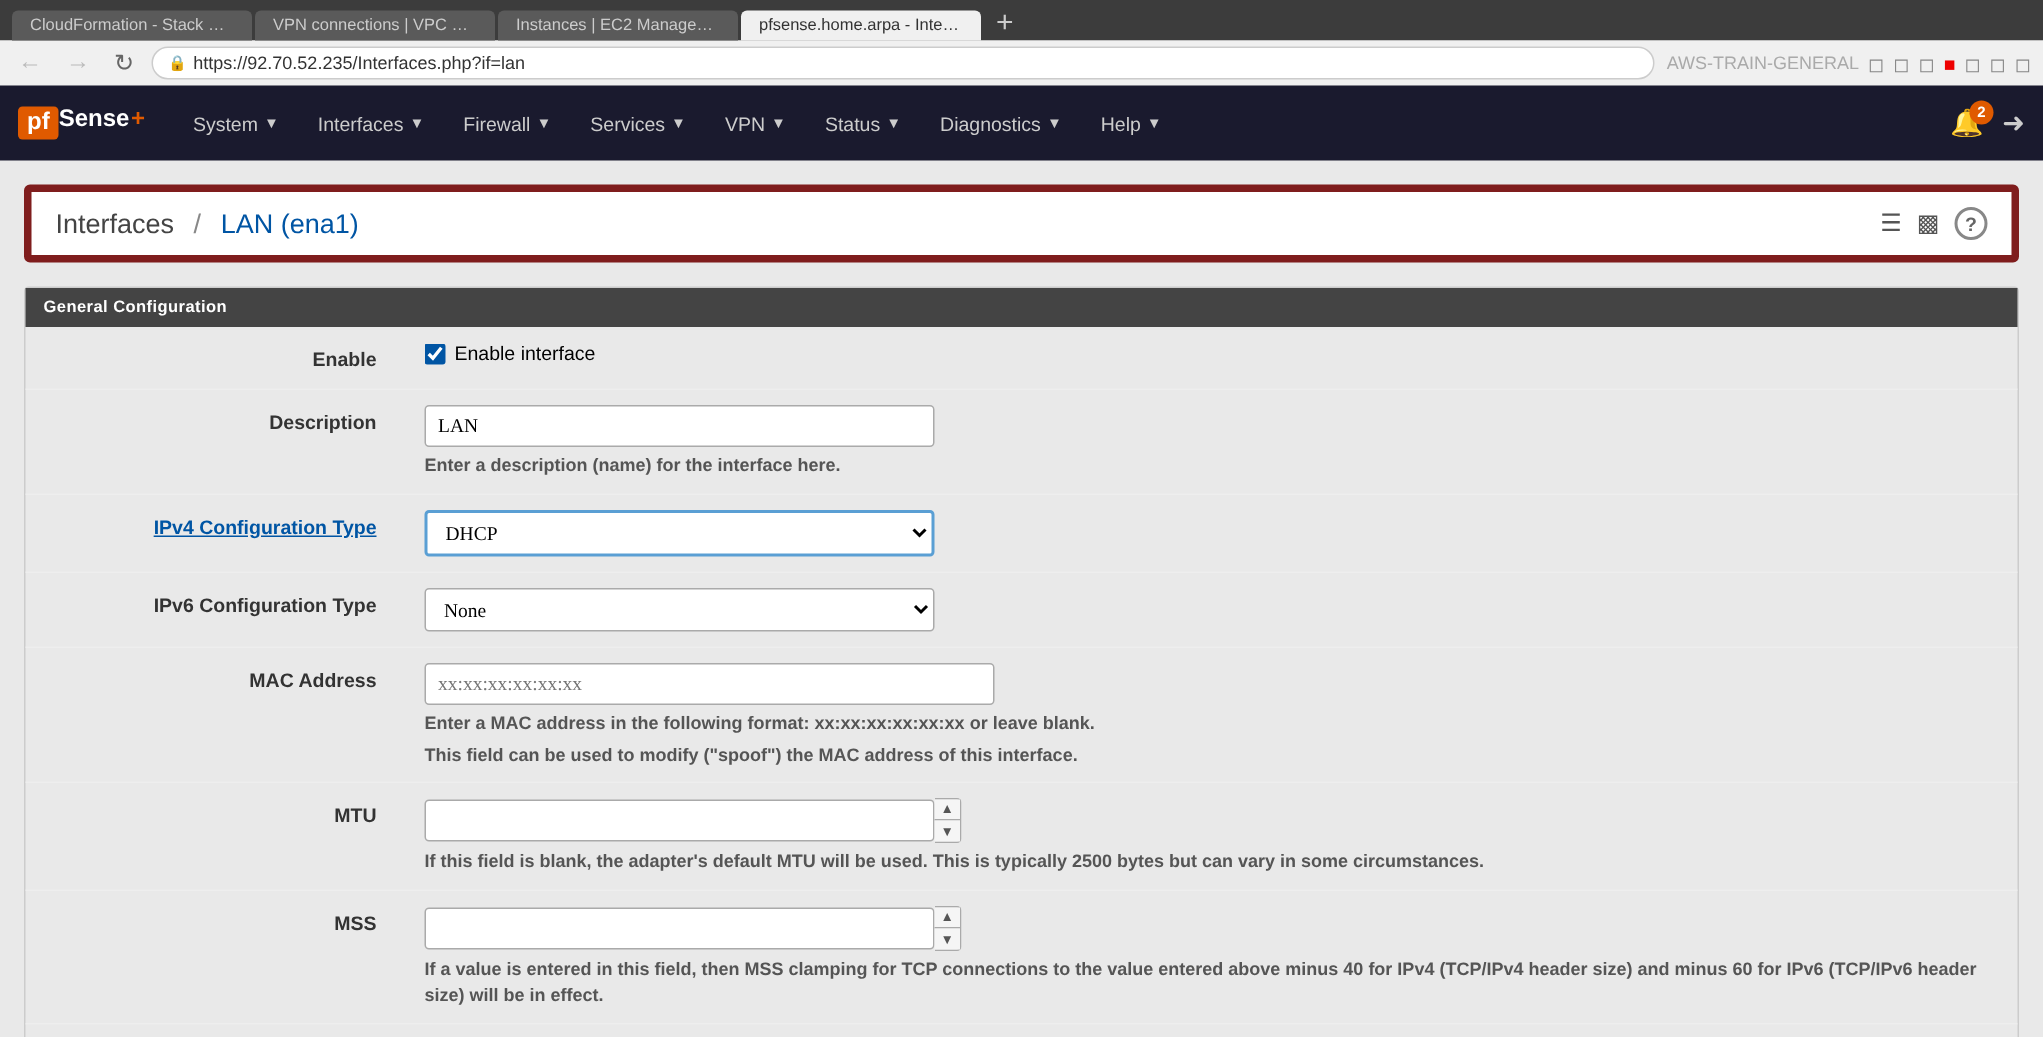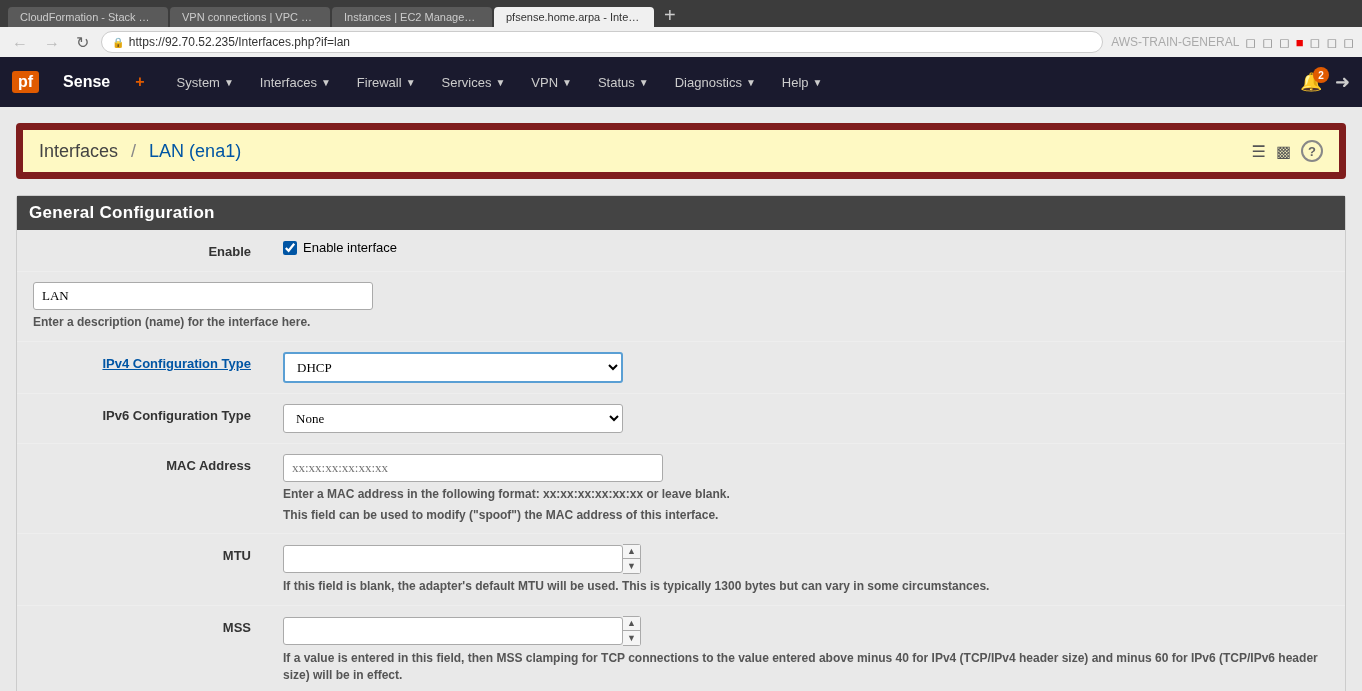--- a/index.html
+++ b/index.html
@@ -12,45 +12,45 @@
     .browser-tab.active { background: #f0f0f0; color: #333; }
     .browser-addressbar { background: #f0f0f0; display: flex; align-items: center; padding: 4px 8px; gap: 8px; margin-top: 0; }
     .browser-addressbar .nav-btn { background: none; border: none; color: #666; font-size: 16px; cursor: pointer; padding: 0 4px; }
     .browser-addressbar .nav-btn:disabled { color: #bbb; }
     .address-field { flex: 1; background: white; border: 1px solid #ccc; border-radius: 12px; padding: 3px 10px; font-size: 12px; color: #333; display: flex; align-items: center; gap: 4px; }
     .address-field .lock-icon { color: #888; font-size: 10px; }
     .browser-extensions { display: flex; align-items: center; gap: 6px; margin-left: auto; }
 
     
     .topbar { background: #1a1a2e; display: flex; align-items: center; padding: 0 12px; height: 50px; }
-    .pfsense-logo { display: flex; align-items: center; margin-right: 20px; gap: 24px; }
+    .pfsense-logo { display: flex; align-items: flex-start; margin-right: 20px; }
     .pfsense-logo .pf { background: #e05a00; color: white; font-weight: bold; font-size: 16px; padding: 2px 6px; border-radius: 3px; }
     .pfsense-logo .sense { color: white; font-size: 16px; font-weight: bold; }
     .pfsense-logo .plus { color: #e05a00; font-size: 16px; font-weight: bold; margin-left: 1px; }
     .nav-menu { display: flex; align-items: center; gap: 2px; flex: 1; }
     .nav-item { color: #ccc; padding: 8px 12px; cursor: pointer; font-size: 13px; display: flex; align-items: center; gap: 4px; border-radius: 3px; white-space: nowrap; }
     .nav-item .caret { font-size: 10px; }
     .nav-right { display: flex; align-items: center; gap: 12px; }
     .notification-bell { position: relative; color: #e05a00; font-size: 18px; cursor: pointer; }
     .notification-badge { position: absolute; top: -4px; right: -6px; background: #e05a00; color: white; border-radius: 50%; width: 16px; height: 16px; font-size: 10px; display: flex; align-items: center; justify-content: center; font-weight: bold; }
     .nav-icon-btn { color: #ccc; font-size: 16px; cursor: pointer; }
 
     
     .page-content { padding: 16px; }
-    .page-header { display: flex; align-items: center; justify-content: space-between; background: #fef9c3; border: 7px solid #7f1d1d; border-radius: 4px; padding: 10px 16px; margin-bottom: 16px; }
+    .page-header { display: flex; align-items: center; justify-content: space-between; background: #ffffff; border: 5px solid #7f1d1d; border-radius: 4px; padding: 10px 16px; margin-bottom: 16px; }
     .breadcrumb { font-size: 18px; color: #444; }
     .breadcrumb .sep { color: #888; margin: 0 8px; }
     .breadcrumb .current { color: #0055a4; font-weight: 500; }
     .page-header-icons { display: flex; align-items: center; gap: 10px; color: #555; font-size: 16px; }
     .page-header-icons span { cursor: pointer; }
     .page-header-icons .help-icon { color: #666; border: 2px solid #888; border-radius: 50%; width: 22px; height: 22px; display: flex; align-items: center; justify-content: center; font-size: 13px; font-weight: bold; }
 
     
     .config-section { border: 1px solid #ccc; border-radius: 3px; margin-bottom: 16px; }
-    .section-header { background: #444; color: white; padding: 7px 12px; font-size: 17px; font-weight: bold; letter-spacing: 0.3px; }
+    .section-header { background: #444; color: white; padding: 7px 12px; font-size: 11px; font-weight: bold; letter-spacing: 0.3px; }
     .config-row { display: flex; border-bottom: 1px solid #eee; }
     .config-row:last-child { border-bottom: none; }
     .config-label { width: 250px; min-width: 250px; padding: 12px 16px; text-align: right; font-weight: 600; color: #333; font-size: 13px; display: flex; align-items: flex-start; justify-content: flex-end; padding-top: 14px; }
     .config-label.blue { color: #0055a4; text-decoration: underline; cursor: pointer; }
     .config-value { flex: 1; padding: 10px 16px; }
     .config-value input[type="text"], .config-value select { width: 340px; padding: 5px 8px; border: 1px solid #aaa; border-radius: 3px; font-size: 13px; font-family: Liberation Serif, serif; }
     .config-value select { background: white; }
     .config-value select.blue-border { border-color: #5a9fd4; border-width: 2px; }
     .config-value .help-text { color: #555; font-size: 12px; margin-top: 4px; line-height: 1.4; font-weight: bold; }
     .config-value .checkbox-row { display: flex; align-items: center; gap: 6px; }
@@ -168,20 +168,23 @@
       </div>
       <div class="config-value">
         <div class="checkbox-row">
           <input type="checkbox" class="checkbox-blue" id="enable-cb" checked="" style="">
           <label for="enable-cb">Enable interface</label>
         </div>
       </div>
     </div>
 
     <div class="config-row">
+      <div class="config-label">
+        <span>Description</span>
+      </div>
       <div class="config-value">
         <input type="text" value="LAN" style="">
         <div class="help-text">Enter a description (name) for the interface here.</div>
       </div>
     </div>
 
     <div class="config-row">
       <div class="config-label blue">
         <span>IPv4 Configuration Type</span>
       </div>
@@ -225,21 +228,21 @@
         <span>MTU</span>
       </div>
       <div class="config-value">
         <div class="spinner-input">
           <input type="text" value="" style="">
           <div class="spinner-btns">
             <button>▲</button>
             <button>▼</button>
           </div>
         </div>
-        <div class="help-text">If this field is blank, the adapter's default MTU will be used. This is typically 1300 bytes but can vary in some circumstances.</div>
+        <div class="help-text">If this field is blank, the adapter's default MTU will be used. This is typically 2500 bytes but can vary in some circumstances.</div>
       </div>
     </div>
 
     <div class="config-row">
       <div class="config-label">
         <span>MSS</span>
       </div>
       <div class="config-value">
         <div class="spinner-input">
           <input type="text" value="" style="">

